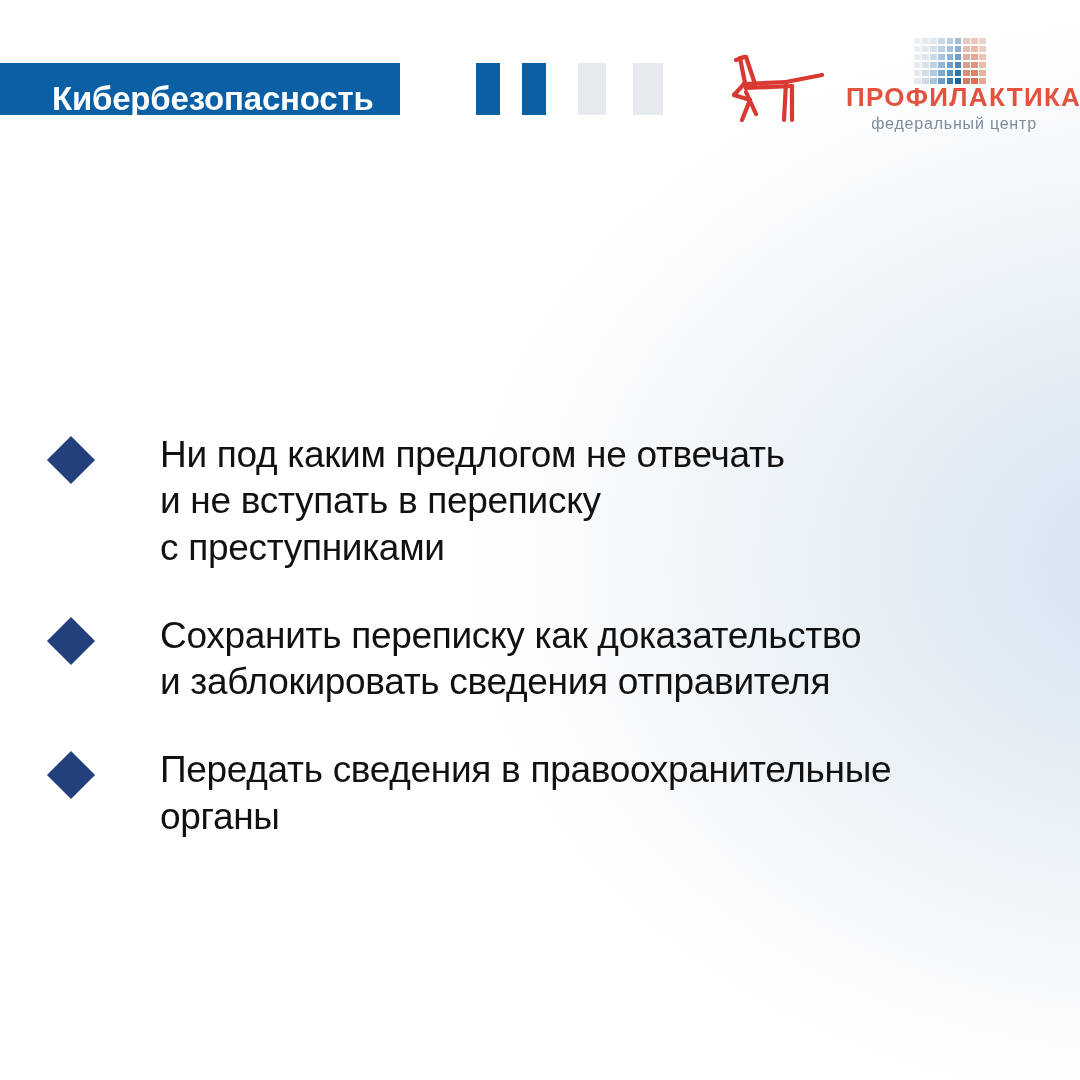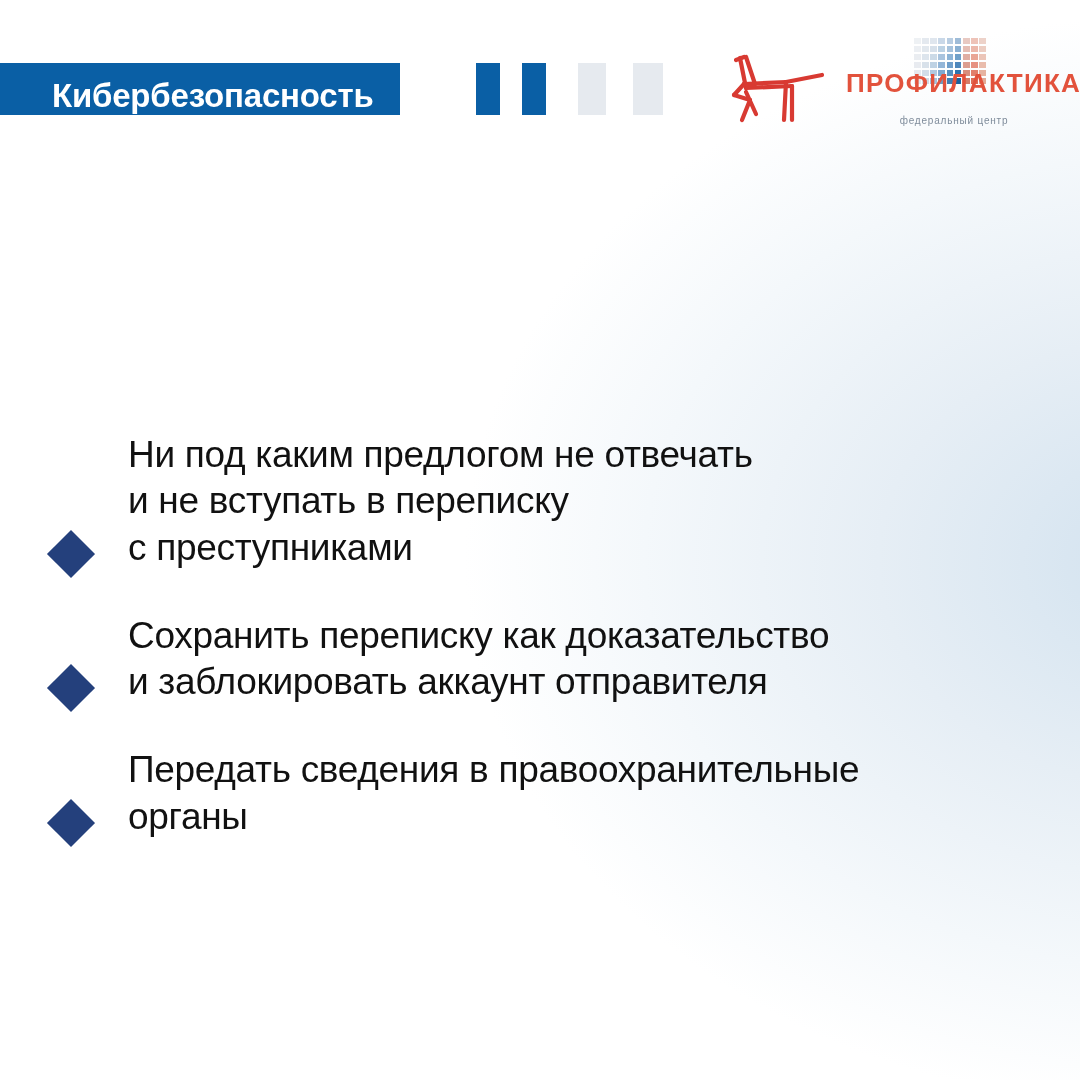--- a/index.html
+++ b/index.html
@@ -33,22 +33,22 @@
     height: 150px;
   }
 
   .tag-banner {
     position: absolute;
     left: 0;
     top: 63px;
     height: 52px;
     background: #0a5fa5;
     display: flex;
-    align-items: flex-start;
-    padding: 16px 26px 0 52px;
+    align-items: flex-end;
+    padding: 0 26px 0 52px;
     box-sizing: border-box;
   }
   .tag-banner-label {
     color: #ffffff;
     font-size: 33px;
     font-weight: bold;
     letter-spacing: -0.2px;
     white-space: nowrap;
     line-height: 1;
   }
@@ -87,37 +87,37 @@
     display: grid;
     grid-template-columns: repeat(9, 1fr);
     grid-template-rows: repeat(6, 1fr);
     gap: 1.5px;
   }
   .pixel-grid i { display: block; }
 
   .brand-name {
     position: absolute;
     left: 124px;
-    top: 32px;
+    top: 46px;
     width: 216px;
     text-align: right;
     color: #e2523c;
     font-size: 26px;
     font-weight: bold;
     letter-spacing: 1.3px;
     line-height: 1;
   }
   .brand-sub {
     position: absolute;
     left: 124px;
     top: 78px;
     width: 216px;
     text-align: center;
     color: #7f8c9b;
-    font-size: 10px;
+    font-size: 16px;
     letter-spacing: 0.8px;
     line-height: 1;
   }
 
   
   .title {
     position: absolute;
     left: 54px;
     top: 218px;
     width: 930px;
@@ -131,22 +131,23 @@
   
   .bullets {
     position: absolute;
     left: 54px;
     top: 432px;
     width: 990px;
   }
   .bullet-item {
     position: relative;
     display: flex;
-    align-items: flex-end;
+    align-items: flex-start;
     margin-bottom: 42px;
+    gap: 32px;
   }
   .bullet-item:last-child { margin-bottom: 0; }
 
   .diamond-icon {
     flex: 0 0 auto;
     width: 34px;
     height: 34px;
     background: #24407c;
     transform: rotate(45deg);
     margin-top: 11px;
@@ -267,21 +268,21 @@
       <span class="diamond-icon" style="background: rgb(36, 64, 124);"></span>
       <span class="bullet-text">Ни под каким предлогом не отвечать
 и не вступать в переписку
 с преступниками</span>
     </div>
 
 
     <div class="bullet-item">
       <span class="diamond-icon" style="background: rgb(36, 64, 124);"></span>
       <span class="bullet-text">Сохранить переписку как доказательство
-и заблокировать аккаунт отправителя</span>
+и заблокировать сведения отправителя</span>
     </div>
 
     <div class="bullet-item">
       <span class="diamond-icon" style="background: rgb(36, 64, 124);"></span>
       <span class="bullet-text">Передать сведения в правоохранительные
 органы</span>
     </div>
 
   </div>
 </div>

